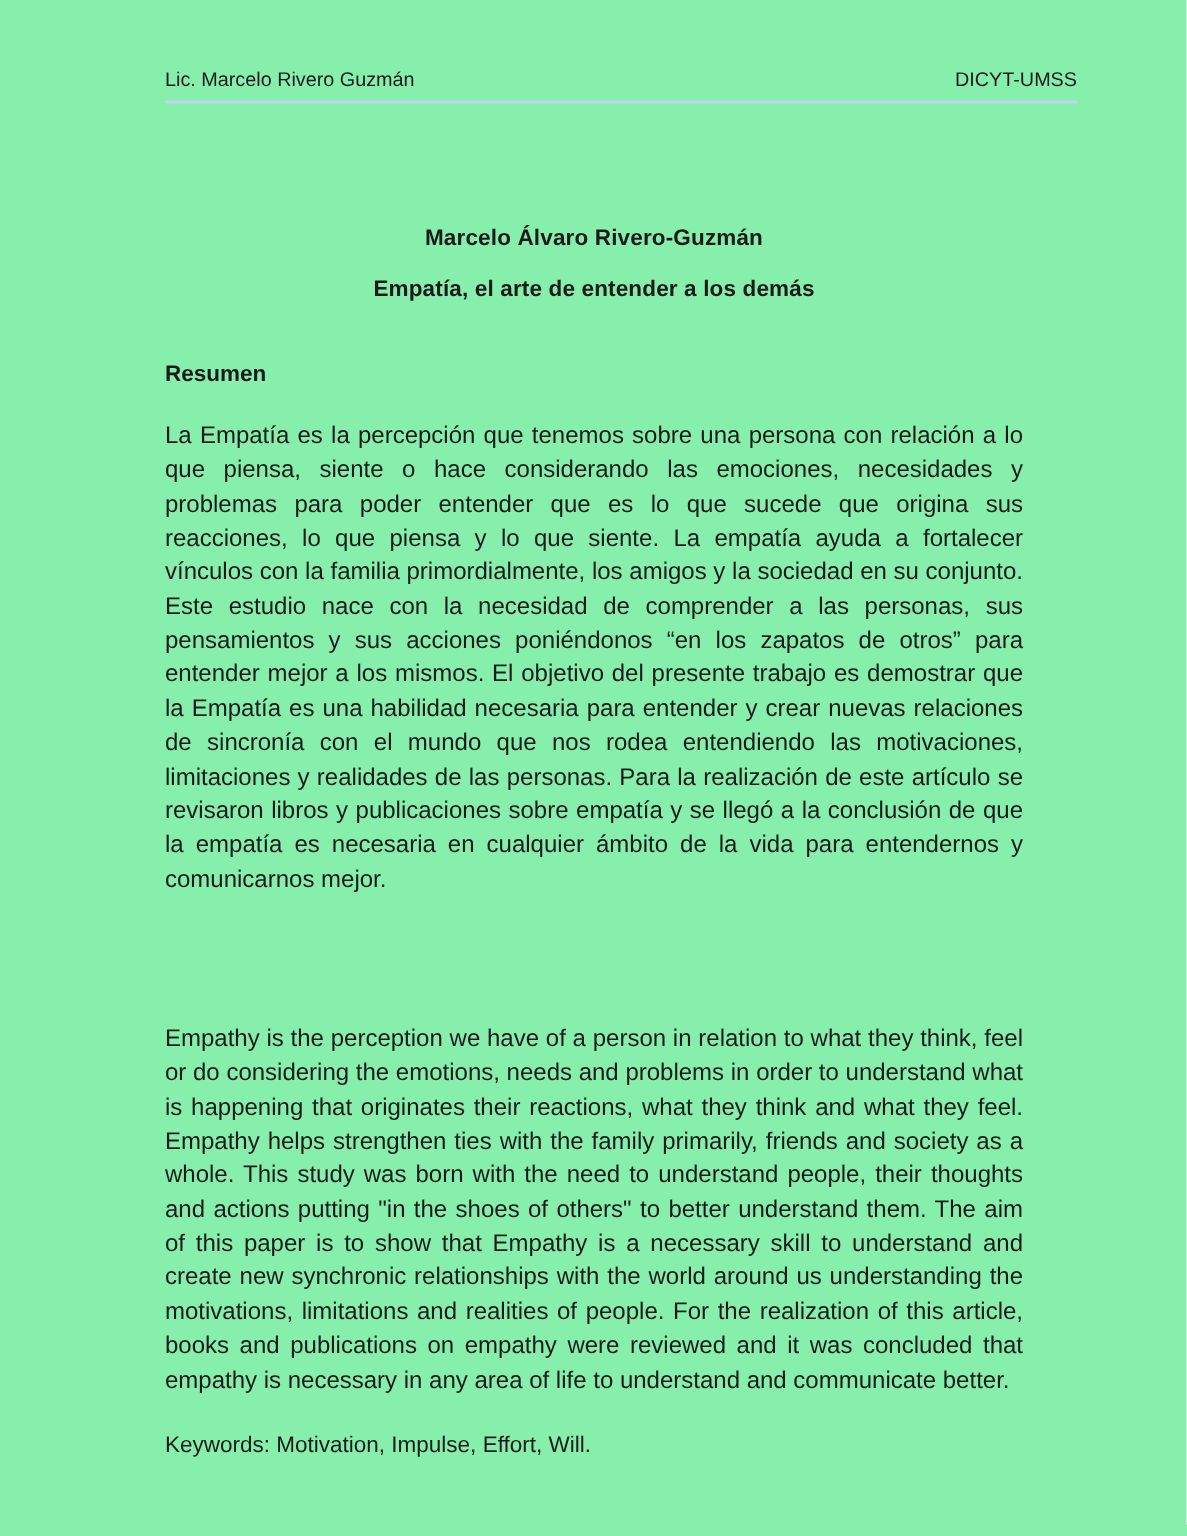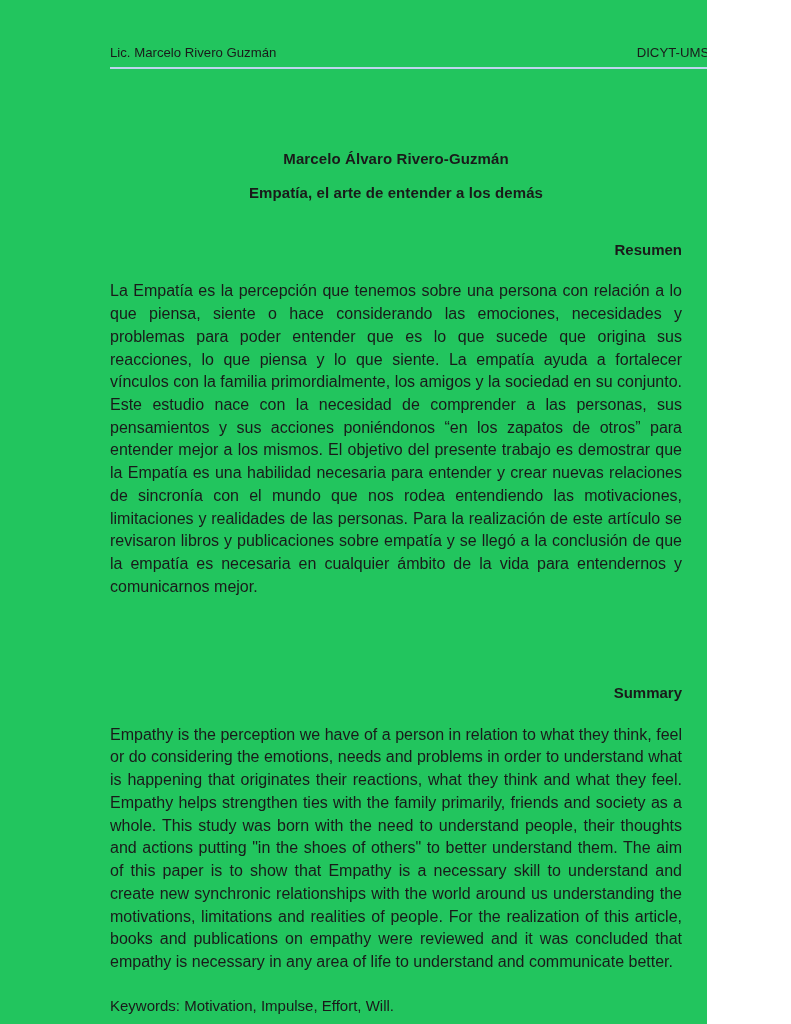--- a/index.html
+++ b/index.html
@@ -10,23 +10,23 @@
   body {
     width: 791px;
     height: 1024px;
     font-family: "Liberation Sans", sans-serif;
     color: #1a1a1a;
     -webkit-font-smoothing: antialiased;
   }
 
   .page {
     position: relative;
-    width: 707px;
+    width: 791px;
     height: 1024px;
-    background: #22c55e;
+    background: #86efac;
     overflow: hidden;
   }
 
   
   .page-header {
     position: absolute;
     left: 110px;
     top: 44px;
     width: 608px;
     display: flex;
@@ -69,21 +69,21 @@
   .title-line:last-child { margin-bottom: 0; }
 
   .section {
     margin-top: 36px;
   }
   .section.summary-section {
     margin-top: 84px;
   }
 
   .section-heading {
-    text-align: right;
+    text-align: left;
     font-size: 15px;
     font-weight: bold;
     line-height: 1.42;
     margin: 18px 0 20px 0;
   }
 
   .body-paragraph {
     font-size: 16px;
     line-height: 1.42;
     text-align: justify;
@@ -117,19 +117,18 @@
       <p class="title-line">Marcelo Álvaro Rivero-Guzmán</p>
       <p class="title-line">Empatía, el arte de entender a los demás</p>
     </div>
 
     <div class="section resumen-section">
       <p class="section-heading">Resumen</p>
       <p class="body-paragraph">La Empatía es la percepción que tenemos sobre una persona con relación a lo que piensa, siente o hace considerando las emociones, necesidades y problemas para poder entender que es lo que sucede que origina sus reacciones, lo que piensa y lo que siente. La empatía ayuda a fortalecer vínculos con la familia primordialmente, los amigos y la sociedad en su conjunto. Este estudio nace con la necesidad de comprender a las personas, sus pensamientos y sus acciones poniéndonos “en los zapatos de otros” para entender mejor a los mismos. El objetivo del presente trabajo es demostrar que la Empatía es una habilidad necesaria para entender y crear nuevas relaciones de sincronía con el mundo que nos rodea entendiendo las motivaciones, limitaciones y realidades de las personas. Para la realización de este artículo se revisaron libros y publicaciones sobre empatía y se llegó a la conclusión de que la empatía es necesaria en cualquier ámbito de la vida para entendernos y comunicarnos mejor.</p>
     </div>
 
     <div class="section summary-section">
-      <p class="section-heading">Summary</p>
       <p class="body-paragraph">Empathy is the perception we have of a person in relation to what they think, feel or do considering the emotions, needs and problems in order to understand what is happening that originates their reactions, what they think and what they feel. Empathy helps strengthen ties with the family primarily, friends and society as a whole. This study was born with the need to understand people, their thoughts and actions putting "in the shoes of others" to better understand them. The aim of this paper is to show that Empathy is a necessary skill to understand and create new synchronic relationships with the world around us understanding the motivations, limitations and realities of people. For the realization of this article, books and publications on empathy were reviewed and it was concluded that empathy is necessary in any area of life to understand and communicate better.</p>
       <p class="keywords-line">Keywords: Motivation, Impulse, Effort, Will.</p>
     </div>
 
   </div>
 </div>
 
 </body></html>

